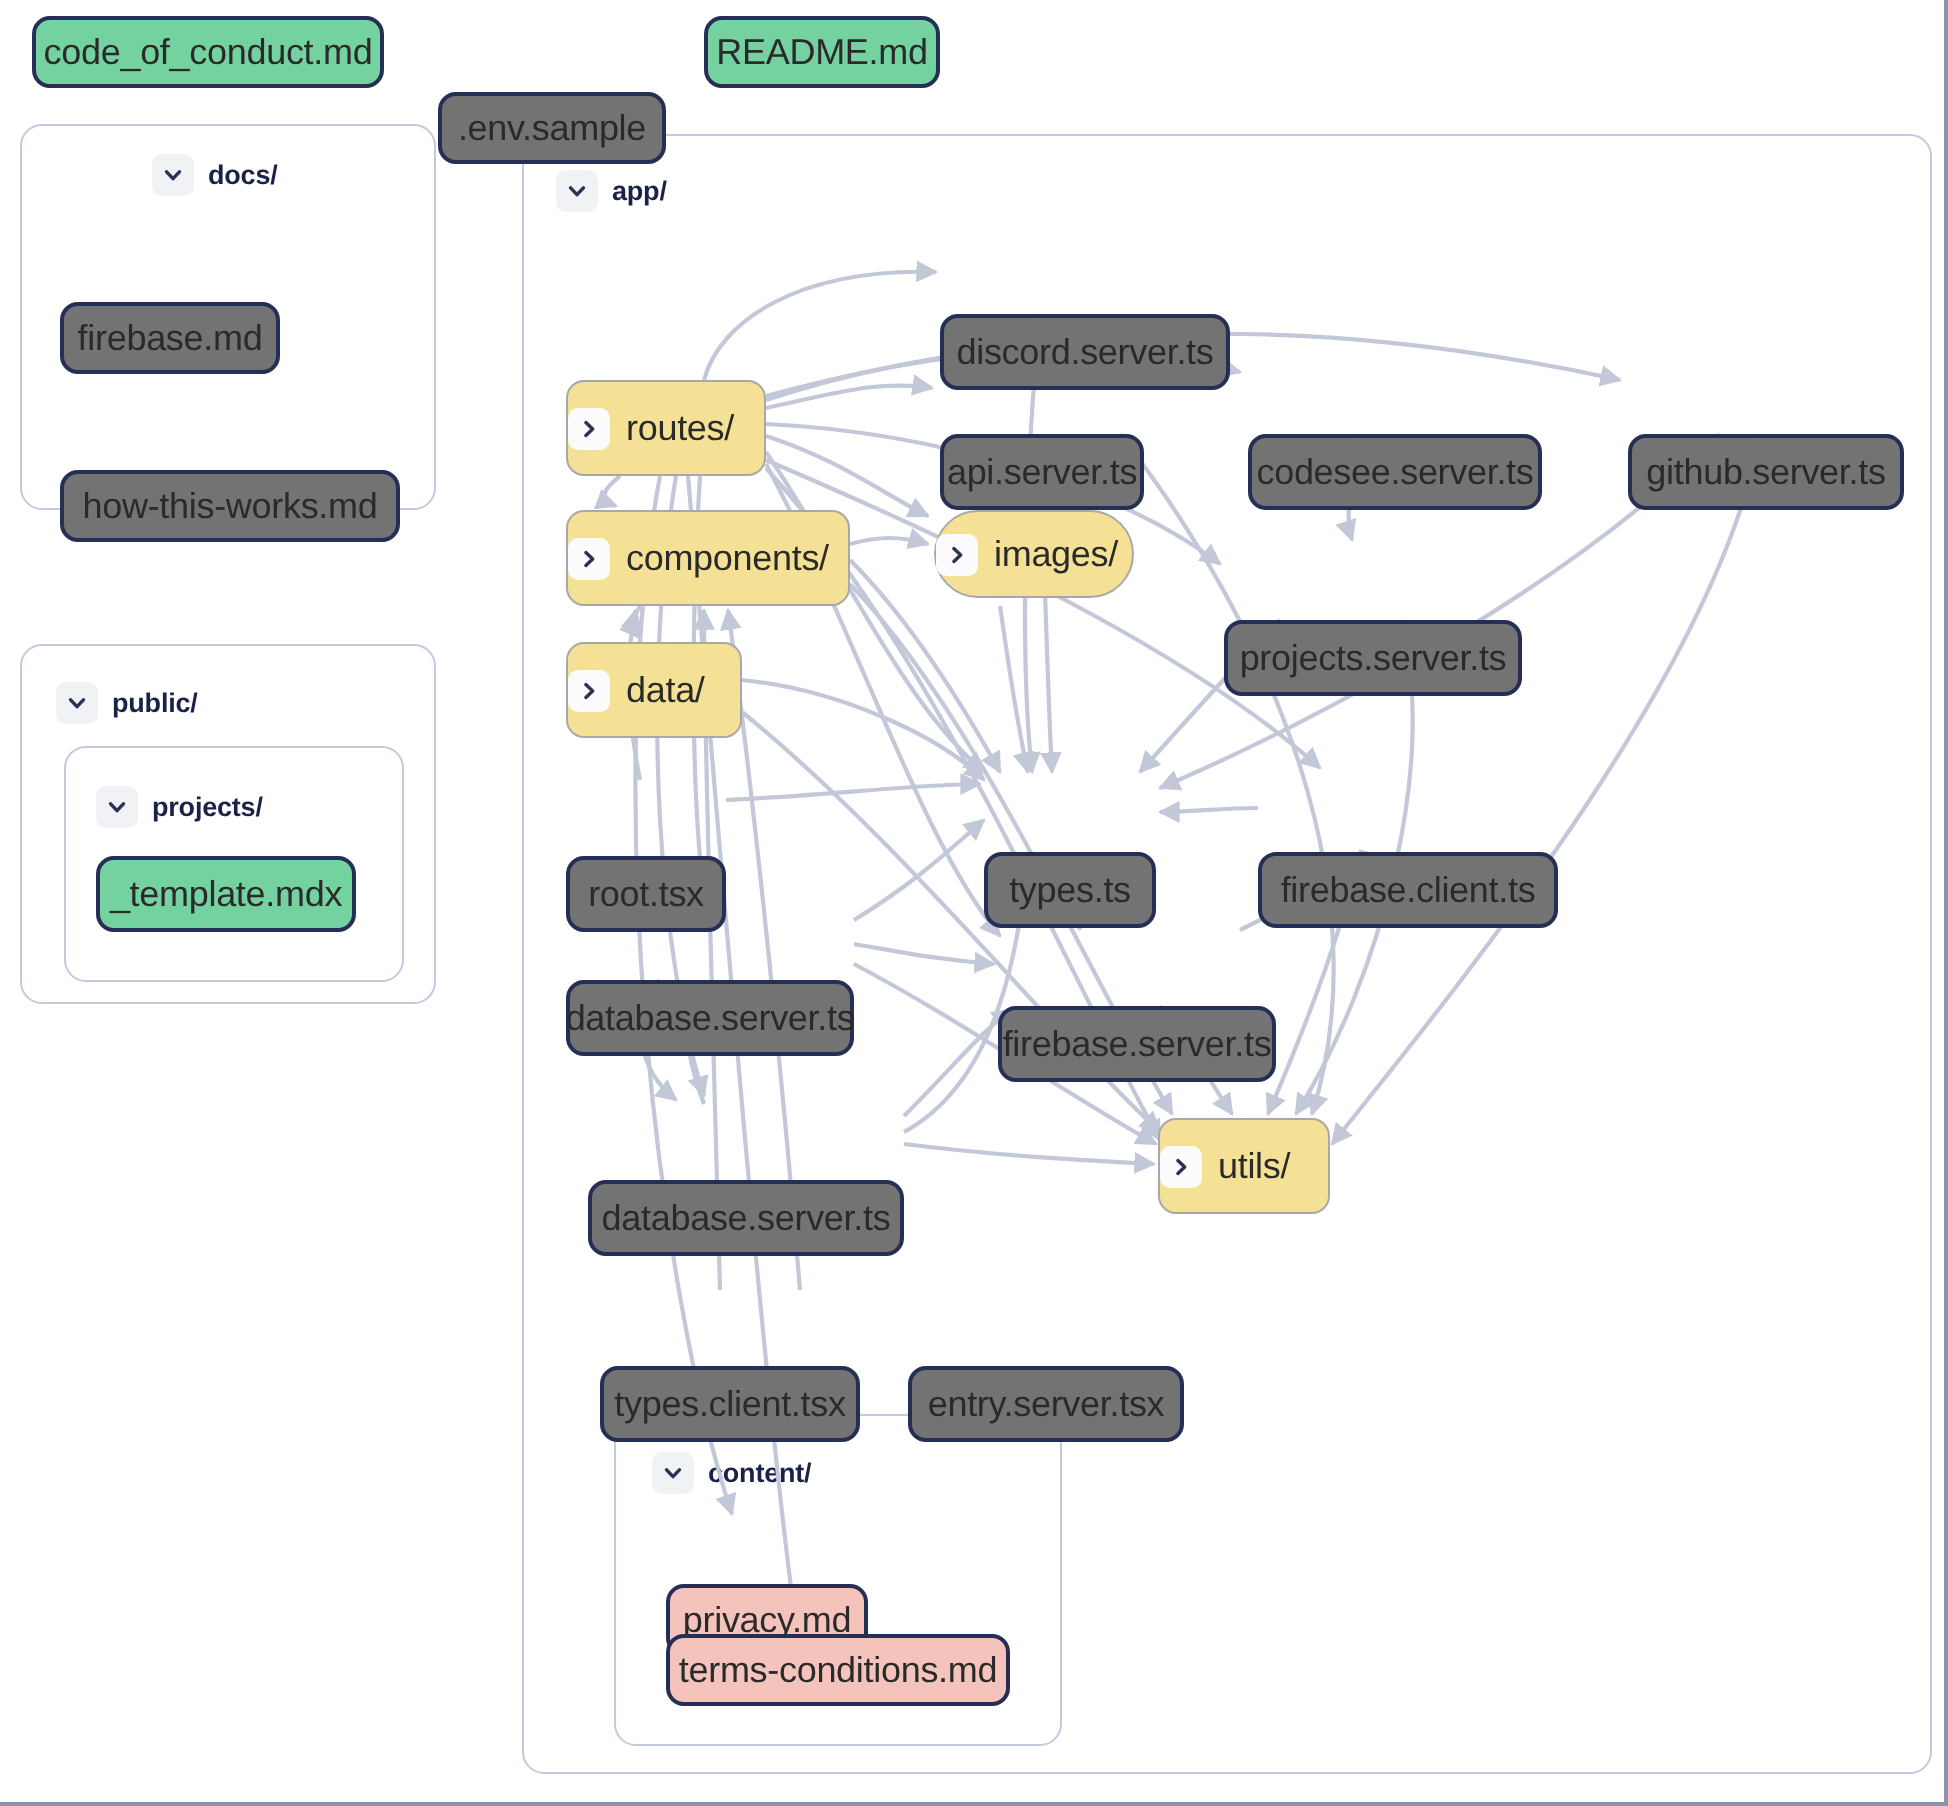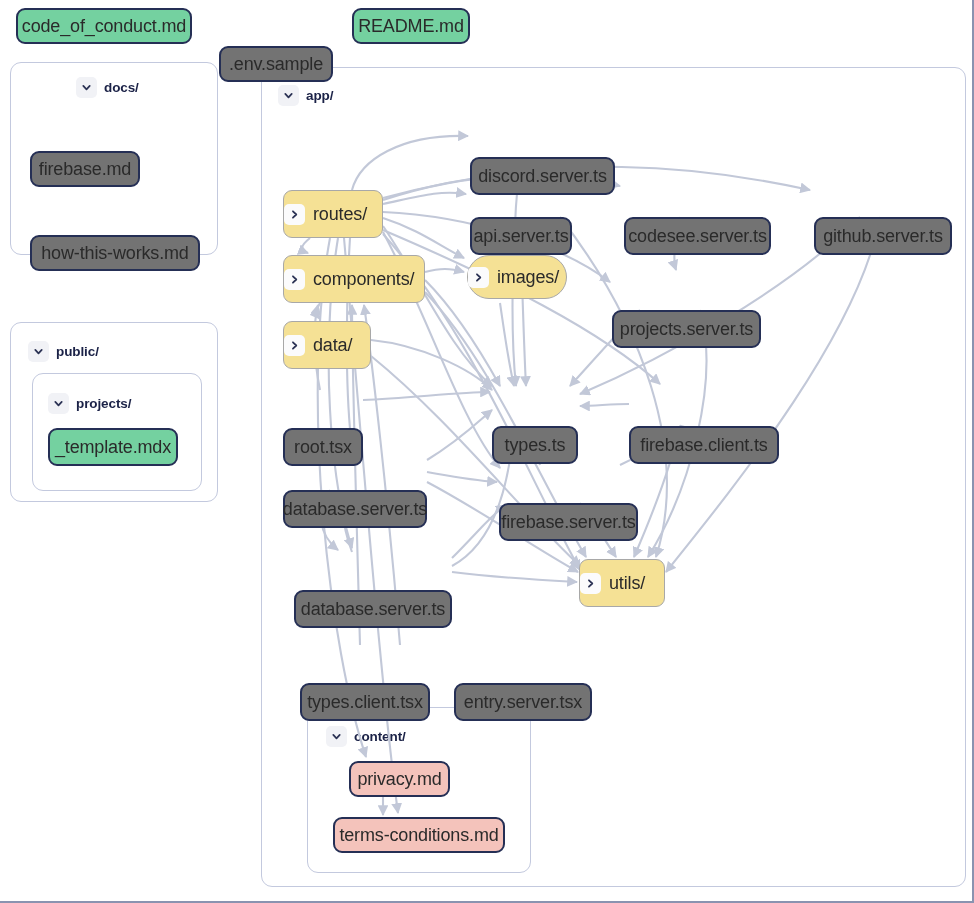--- a/index.html
+++ b/index.html
@@ -289,21 +289,21 @@
           </svg>
         </span>
         <span>utils/</span>
       </div>
       <div class="node file yellow" style="left: 300px; top: 645px; width: 130px; height: 38px;">
         <span>types.client.tsx</span>
       </div>
       <div class="node file yellow" style="left: 454px; top: 645px; width: 138px; height: 38px;">
         <span>entry.server.tsx</span>
       </div>
-      <div class="node file red" style="left: 333px; top: 761px; width: 101px; height: 36px; margin-left: 16px;">
+      <div class="node file red" style="left: 333px; top: 792px; width: 101px; height: 36px;">
         <span>privacy.md</span>
       </div>
       <div class="node file red" style="left: 333px; top: 817px; width: 172px; height: 36px;">
         <span>terms-conditions.md</span>
       </div>
     </div>
 
 </div>
 
 </body></html>

